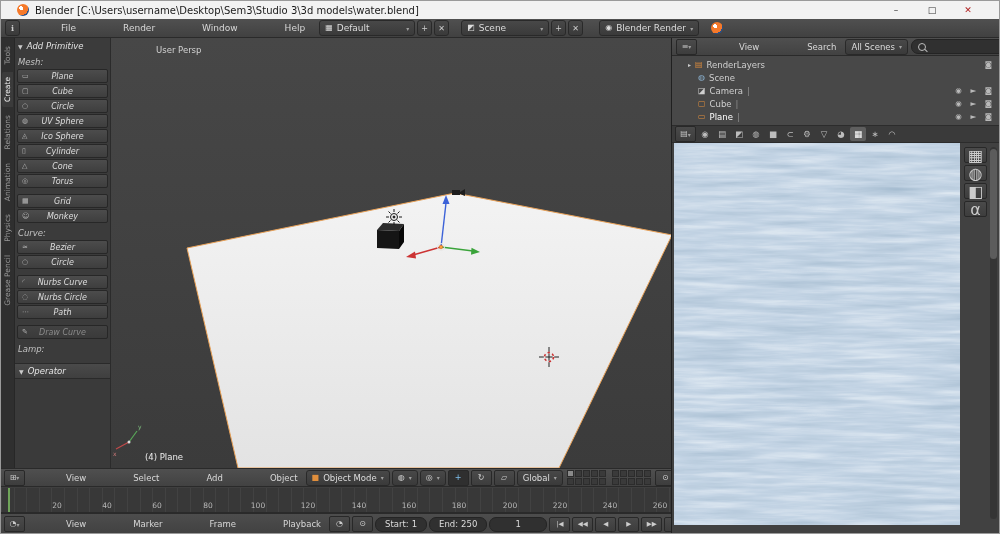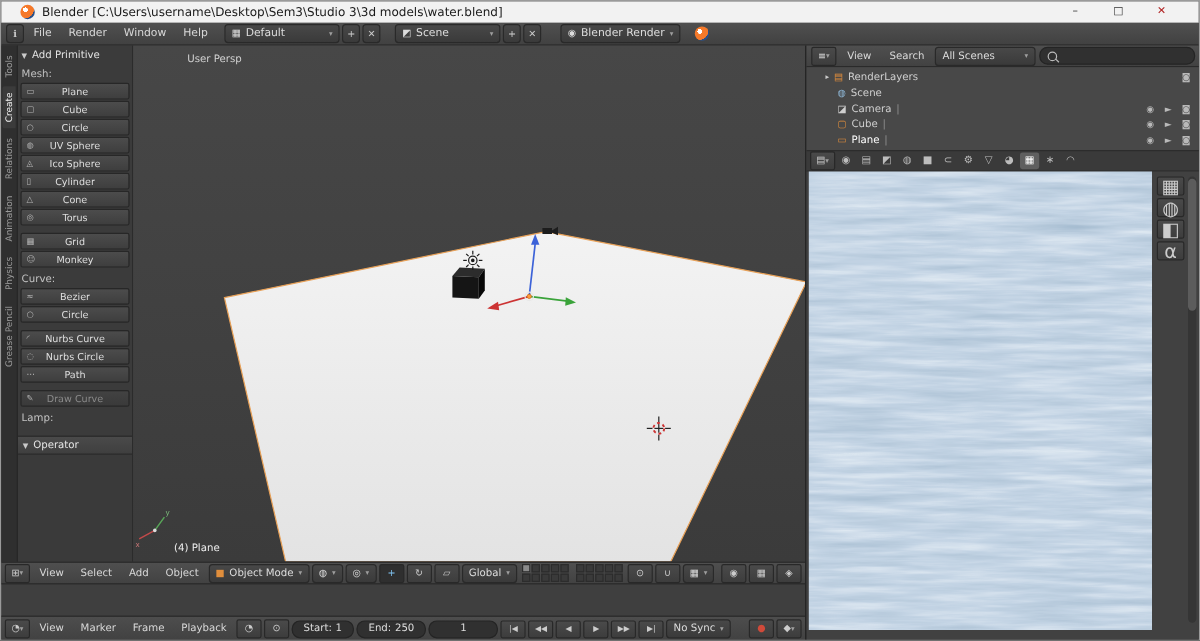--- a/index.html
+++ b/index.html
@@ -5,34 +5,34 @@
   html,body{margin:0;padding:0;background:#222;}
   .app{position:relative;width:1000px;height:534px;background:#3f3f3f;font-family:"DejaVu Sans",sans-serif;overflow:hidden;border:1px solid #9a9a9a;box-sizing:border-box;color:#cfcfcf;}
   
   .titlebar{position:absolute;left:0;top:0;width:100%;height:18px;background:#f2f2f2;display:flex;align-items:center;gap:6px;padding:0 16px;box-sizing:border-box;color:#1a1a1a;font-size:10px;}
   .blender-logo{width:12px;height:12px;border-radius:50%;background:radial-gradient(circle at 35% 35%,#ffffff 0 18%,#f5792a 19% 62%,#2a4f87 63% 100%);flex:0 0 auto;}
   .title-text{flex:1;white-space:nowrap;overflow:hidden;}
   .winbtn{width:30px;height:18px;display:flex;align-items:center;justify-content:center;font-size:9px;color:#333;}
   .winbtn.close{color:#b02020;}
   
   .infobar{position:absolute;left:0;top:18px;width:100%;height:19px;background:linear-gradient(#505050,#414141);border-bottom:1px solid #2a2a2a;display:flex;align-items:center;gap:2px;padding:0 4px;box-sizing:border-box;font-size:9px;}
-  .menu-item{padding:0 6px;color:#d8d8d8;}
+  .menu-item{padding:0 6px;color:#d8d8d8;margin-left:33px;}
   .dd{display:inline-flex;align-items:center;gap:4px;height:14px;background:linear-gradient(#484848,#3a3a3a);border:1px solid #292929;border-radius:3px;padding:0 5px;color:#ddd;white-space:nowrap;}
   .car{font-size:6px;color:#9f9f9f;}
   .mini-btn{width:13px;height:14px;display:inline-flex;align-items:center;justify-content:center;background:linear-gradient(#484848,#3a3a3a);border:1px solid #292929;border-radius:3px;font-size:8px;color:#ccc;}
   .g{font-size:8px;line-height:1;}
   .oi{color:#e08e3c;}
   .bi{color:#8fb8d8;}
   .stats{color:#b5b5b5;margin-left:6px;white-space:nowrap;font-size:8.5px;}
   
   .toolshelf{position:absolute;left:0;top:37px;width:110px;height:430px;background:#3b3b3b;border-right:1px solid #2b2b2b;box-sizing:border-box;}
   .vtabs{position:absolute;left:0;top:0;width:14px;height:100%;background:#2f2f2f;border-right:1px solid #272727;display:flex;flex-direction:column;align-items:center;padding-top:3px;gap:3px;box-sizing:border-box;}
   .vtab{writing-mode:vertical-rl;transform:rotate(180deg);font-size:7.5px;color:#9a9a9a;padding:5px 1px;}
   .vtab.active{background:#3b3b3b;color:#efefef;border-radius:0 2px 2px 0;}
-  .shelf{position:absolute;left:14px;top:0;right:0;bottom:0;overflow:hidden;}
+  .shelf{position:absolute;left:14px;top:0;right:0;bottom:0;overflow:hidden;font-style:italic;}
   .panel-header{display:flex;align-items:center;gap:4px;font-size:8.5px;color:#e2e2e2;padding:3px 3px 2px;}
   .tri{font-size:6px;color:#cacaca;}
   .grp-label{font-size:8.5px;color:#c2c2c2;padding:4px 3px 1px;}
   .shelf-btn{position:relative;height:12px;margin:1px 2px;background:linear-gradient(#4c4c4c,#3e3e3e);border:1px solid #272727;border-radius:2px;display:flex;align-items:center;justify-content:center;font-size:8px;color:#dedede;}
   .shelf-btn .bicon{position:absolute;left:4px;font-size:7px;color:#b5b5b5;}
   .shelf-btn.disabled{color:#8a8a8a;background:linear-gradient(#424242,#3a3a3a);}
   .sub-gap{height:4px;}
   .op-header{margin-top:8px;background:linear-gradient(#4a4a4a,#3f3f3f);border-top:1px solid #2a2a2a;border-bottom:1px solid #2a2a2a;padding:2px 4px;display:flex;gap:4px;align-items:center;font-size:8.5px;color:#e5e5e5;}
   .op-body{height:120px;background:#3a3a3a;}
   
@@ -350,20 +350,36 @@
         <span class="g">◉</span>
       </span>
     <span class="icon-btn">
         <span class="g">▦</span>
       </span>
     <span class="icon-btn">
         <span class="g">◈</span>
       </span>
   </div>
 
+  <div class="ruler">
+    <span class="playhead"></span>
+    <span class="rnum" style="left:56px">20</span>
+    <span class="rnum" style="left:106px">40</span>
+    <span class="rnum" style="left:156px">60</span>
+    <span class="rnum" style="left:207px">80</span>
+    <span class="rnum" style="left:257px">100</span>
+    <span class="rnum" style="left:307px">120</span>
+    <span class="rnum" style="left:358px">140</span>
+    <span class="rnum" style="left:408px">160</span>
+    <span class="rnum" style="left:458px">180</span>
+    <span class="rnum" style="left:509px">200</span>
+    <span class="rnum" style="left:559px">220</span>
+    <span class="rnum" style="left:609px">240</span>
+    <span class="rnum" style="left:659px">260</span>
+  </div>
 
   <div class="tl-header">
     <span class="icon-btn">
         <span class="g">◔</span>
         <span class="car">▾</span>
       </span>
     <span class="menu-item">View</span>
     <span class="menu-item">Marker</span>
     <span class="menu-item">Frame</span>
     <span class="menu-item">Playback</span>

